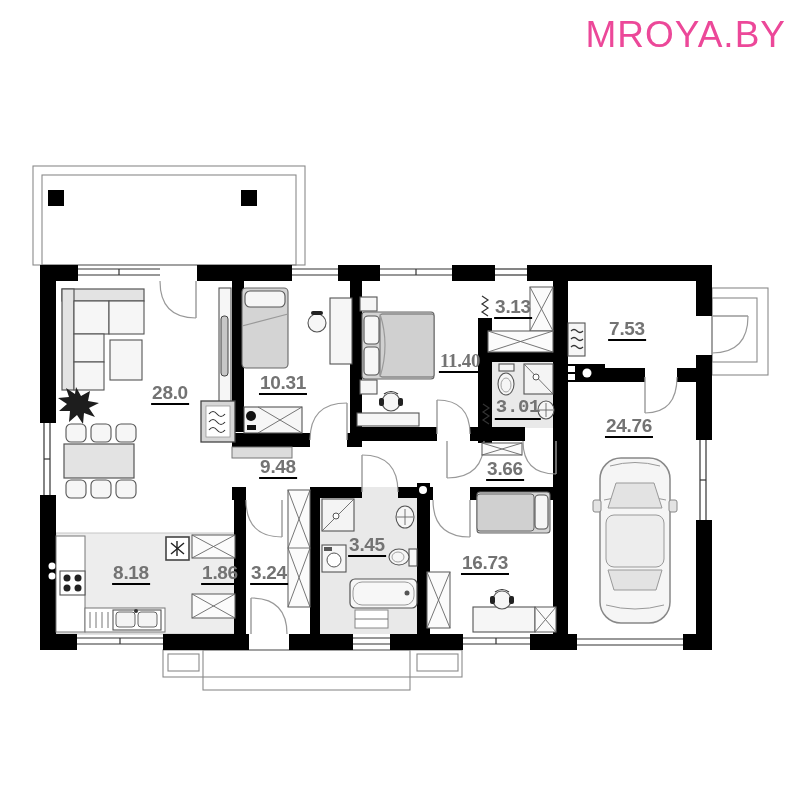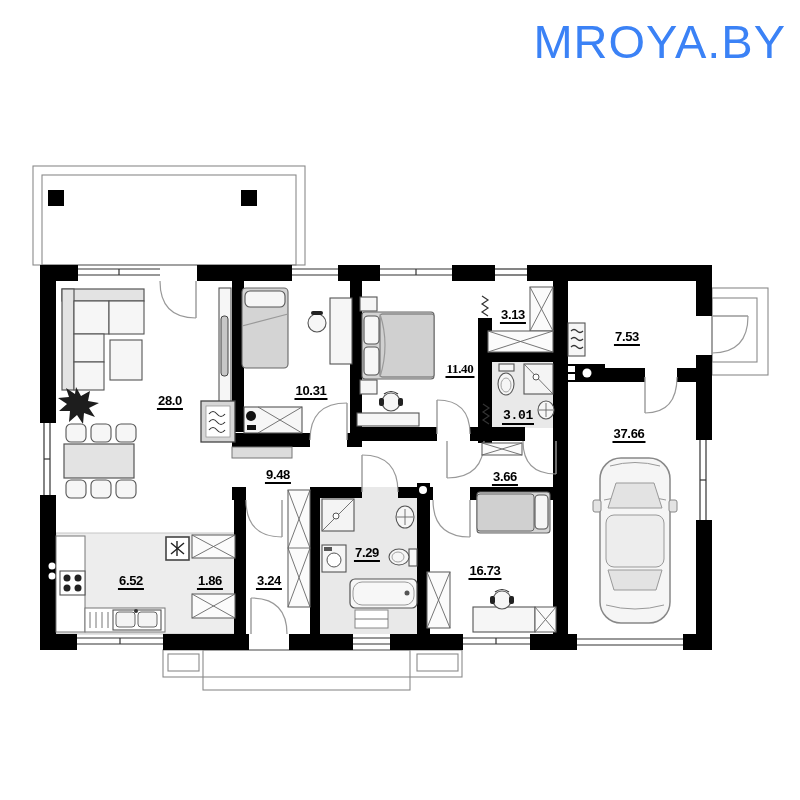--- a/index.html
+++ b/index.html
@@ -1,23 +1,23 @@
 <!DOCTYPE html>
 <html><head>
 <meta charset="utf-8">
 <style>
   html,body{margin:0;padding:0;background:#fff;}
   .stage{position:relative;width:800px;height:800px;background:#fff;overflow:hidden;
          font-family:"Liberation Sans",sans-serif;}
-  .logo{position:absolute;top:14px;right:14px;font-size:47px;font-weight:400;
-        letter-spacing:1px;color:#3b82f6;font-family:"Liberation Sans",sans-serif;}
+  .logo{position:absolute;top:14px;right:14px;font-size:37px;font-weight:400;
+        letter-spacing:1px;color:#ec4899;font-family:"Liberation Sans",sans-serif;}
   svg{position:absolute;left:0;top:0;}
-  .lbl{position:absolute;transform:translate(-50%,-50%);font-size:13px;font-weight:bold;
-       color:#000000;border-bottom:2px solid #000;padding:0 1px 1px 1px;white-space:nowrap;
-       letter-spacing:-0.3px;line-height:1;margin-top:8px;}
+  .lbl{position:absolute;transform:translate(-50%,-50%);font-size:19px;font-weight:bold;
+       color:#737373;border-bottom:2px solid #000;padding:0 1px 1px 1px;white-space:nowrap;
+       letter-spacing:-0.3px;line-height:1;}
   
   .wall{fill:#000;stroke:none;}
   .thin{fill:none;stroke:#8a8a8a;stroke-width:1.1;}
   .furn{fill:#e3e3e3;stroke:#555;stroke-width:1.2;}
   .furn2{fill:#f6f6f6;stroke:#555;stroke-width:1.1;}
   .blank{fill:#d4d4d4;stroke:#666;stroke-width:1.1;}
   .xbox{fill:#fbfbfb;stroke:#666;stroke-width:1.1;}
   .xline{stroke:#666;stroke-width:0.9;}
   .wline{stroke:#333;stroke-width:1.2;}
   .arc{fill:none;stroke:#999;stroke-width:1.2;}
@@ -419,27 +419,27 @@
       <rect class="xbox" x="192" y="535" width="43" height="23"></rect>
       <line class="xline" x1="192" y1="535" x2="235" y2="558"></line>
       <line class="xline" x1="235" y1="535" x2="192" y2="558"></line>
       <rect class="xbox" x="192" y="594" width="43" height="24"></rect>
       <line class="xline" x1="192" y1="594" x2="235" y2="618"></line>
       <line class="xline" x1="235" y1="594" x2="192" y2="618"></line>
     </g>
   </svg>
 
   <div class="lbl" style="left:170px;top:394px;">28.0</div>
-  <div class="lbl" style="left:311px;top:384px;">10.31</div>
+  <div class="lbl" style="left:283px;top:384px;">10.31</div>
   <div class="lbl" style="left:460px;top:362px;font-family:Liberation Serif, serif;">11.40</div>
   <div class="lbl" style="left:513px;top:308px;">3.13</div>
   <div class="lbl" style="left:518px;top:409px;font-family:Liberation Mono, monospace;">3.01</div>
   <div class="lbl" style="left:627px;top:330px;">7.53</div>
-  <div class="lbl" style="left:629px;top:427px;">37.66</div>
+  <div class="lbl" style="left:629px;top:427px;">24.76</div>
   <div class="lbl" style="left:278px;top:468px;">9.48</div>
   <div class="lbl" style="left:505px;top:470px;">3.66</div>
-  <div class="lbl" style="left:367px;top:546px;">7.29</div>
+  <div class="lbl" style="left:367px;top:546px;">3.45</div>
   <div class="lbl" style="left:485px;top:564px;">16.73</div>
-  <div class="lbl" style="left:131px;top:574px;">6.52</div>
-  <div class="lbl" style="left:210px;top:574px;">1.86</div>
+  <div class="lbl" style="left:131px;top:574px;">8.18</div>
+  <div class="lbl" style="left:220px;top:574px;">1.86</div>
   <div class="lbl" style="left:269px;top:574px;">3.24</div>
 
 </div>
 
 </body></html>

